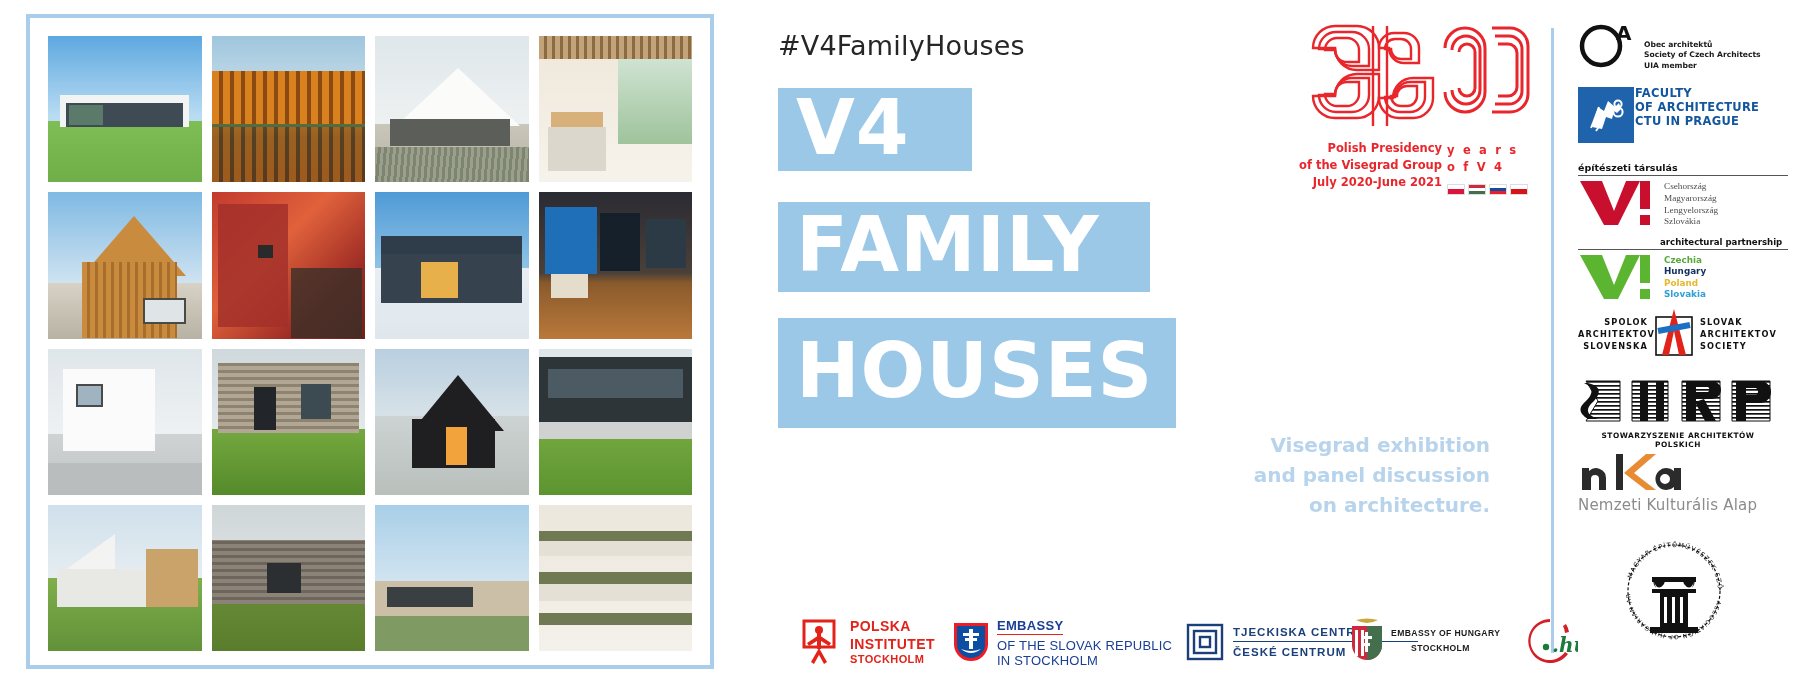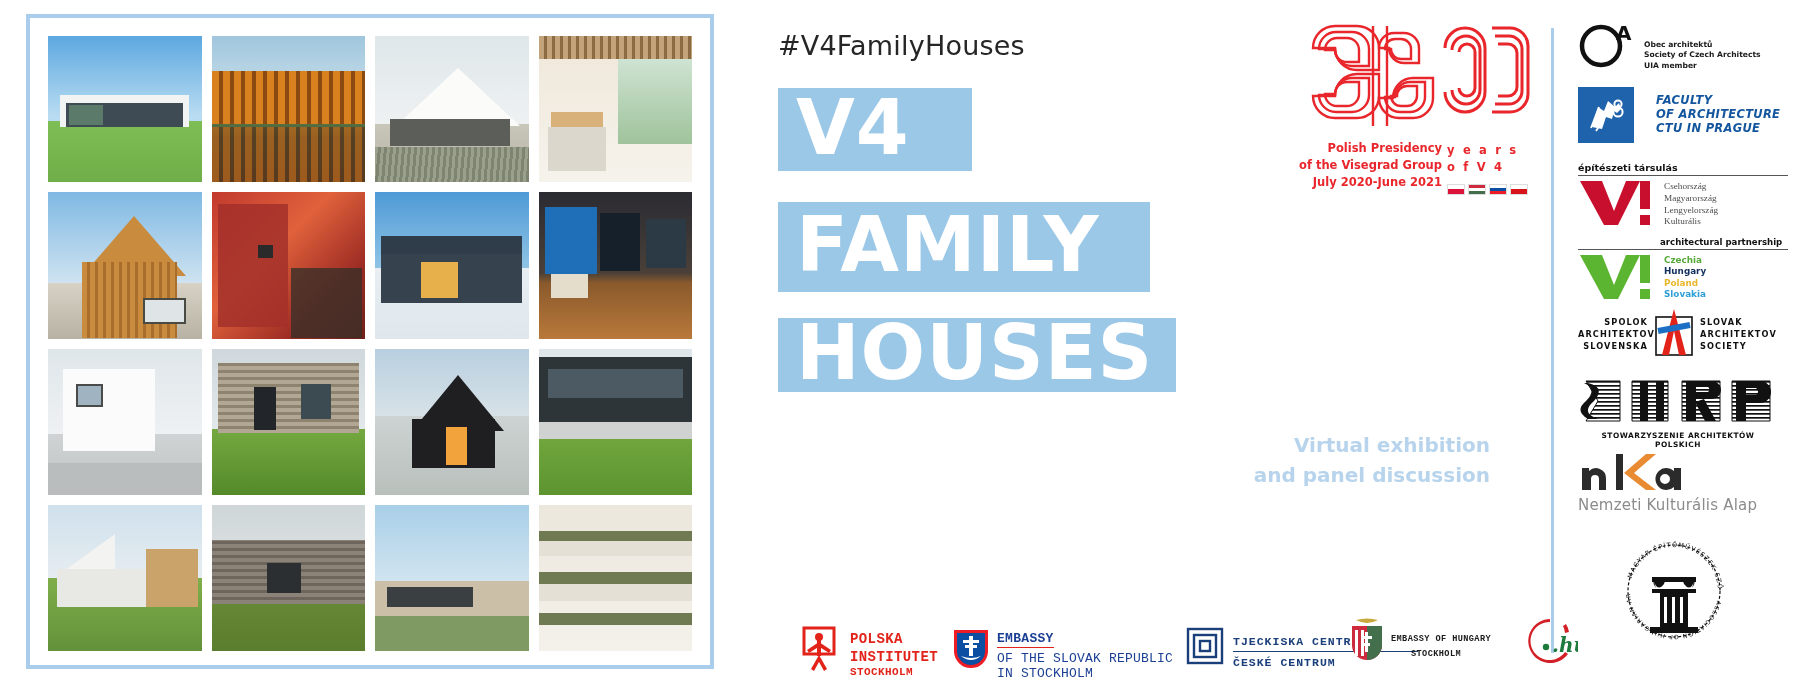--- a/index.html
+++ b/index.html
@@ -41,21 +41,21 @@
   .title-band {
     background: #9cc8e8; color: #ffffff;
     font-weight: 700; font-size: 76px; line-height: 1;
     letter-spacing: 1px;
     display: flex; align-items: center;
     font-family: "DejaVu Sans", sans-serif;
     padding: 14px 18px 18px 18px;
   }
   .band-v4     { position:absolute; left:8px; top:88px;  width:194px; height:83px; }
   .band-family { position:absolute; left:8px; top:202px; width:372px; height:90px; }
-  .band-houses { position:absolute; left:8px; top:318px; width:398px; height:74px; }
+  .band-houses { position:absolute; left:8px; top:318px; width:398px; height:110px; }
 
   .date-box {
     position: absolute; left: 8px; top: 429px;
     width: 287px; height: 66px;
     border: 4px solid #a9cdeb;
     display: flex; align-items: center; justify-content: center;
   }
   .date-text {
     color: #82b5e0; font-weight: 700; font-size: 37px;
     letter-spacing: .5px;
@@ -102,21 +102,21 @@
   .v4h-list { font-size: 9.2px; color: #4d4d4d; line-height: 1.28; font-family:Liberation Serif, serif;}
   .v4a-head { font-size: 8.6px; color: #111; font-weight: 700; font-family:"DejaVu Sans",sans-serif;}
   .v4a-list { font-size: 8.8px; font-weight: 700; line-height: 1.3; font-family:"DejaVu Sans",sans-serif;}
   .sas-text { font-size: 8.2px; color: #111; letter-spacing: 1.1px; line-height: 1.5; font-weight:600; font-family:"DejaVu Sans",sans-serif;}
   .sarp-sub { font-size: 7.4px; color: #111; letter-spacing: .5px; font-weight:600; text-align:center; font-family:"DejaVu Sans",sans-serif;}
   .nka-sub { font-size: 15px; color: #8c8c8c; font-family:"DejaVu Sans",sans-serif; letter-spacing:.2px;}
 
   
   .partners { position: absolute; left: 800px; top: 612px; width: 740px; height: 62px; }
   .p-item { position: absolute; display: flex; align-items: center; }
-  .pi-txt { font-family:Liberation Mono, monospace;margin-top:13px; }
+  .pi-txt { font-family:Liberation Sans, sans-serif; }
 </style>
 </head>
 <body>
 
 <div class="mosaic-frame">
   <div class="mosaic-grid">
 
     <div class="photo">
       <div class="ph-layer" style="background:linear-gradient(#5da8e0,#b9dcf2 55%,#b9dcf2 58%,#7fbe55 58%,#6fae48);"></div>
       <div class="blk" style="left:8%;top:40%;width:84%;height:22%;background:#f2f3f3;"></div>
@@ -237,22 +237,23 @@
 <div class="center">
 
   <div class="hashtag">#V4FamilyHouses</div>
 
   <div class="title-band band-v4">V4</div>
   <div class="title-band band-family">FAMILY</div>
   <div class="title-band band-houses">HOUSES</div>
 
 
   <div class="subtitle">
-    <div>Virtual exhibition</div>
+    <div>Visegrad exhibition</div>
     <div>and panel discussion</div>
+    <div>on architecture.</div>
   </div>
 </div>
 
 <div class="v30">
   <svg width="235" height="122" viewBox="0 0 235 122">
     <g fill="none" stroke="#e8262b" stroke-width="2.4">
       <path d="M18 30 a22 22 0 0 1 22-22 h22 a22 22 0 0 1 22 22 v22 h-22 a22 22 0 0 1 -22-22 z"></path>
       <path d="M24 31 a17 17 0 0 1 17-17 h16 a17 17 0 0 1 17 17 v17 h-17 a17 17 0 0 1 -17-17 z"></path>
       <path d="M30 32 a12 12 0 0 1 12-12 h10 a12 12 0 0 1 12 12 v12 h-12 a12 12 0 0 1 -12-12 z"></path>
       <path d="M84 30 a15 15 0 0 1 15-15 h10 a15 15 0 0 1 15 15 v15 h-15 a15 15 0 0 1 -15-15 z"></path>
@@ -306,21 +307,21 @@
       </svg>
       <div class="oa-text" style="padding-top:20px;">
         <div>Obec architektů</div>
         <div>Society of Czech Architects</div>
         <div>UIA member</div>
       </div>
     </div>
   </div>
 
   <div class="logo-slot" style="top:75px;">
-    <div style="display:flex;align-items:center;gap:22px;font-style:italic;">
+    <div style="display:flex;gap:1px;">
       <div style="width:56px;height:56px;background:#1f63ad;position:relative;">
         <svg width="56" height="56" viewBox="0 0 56 56">
           <g fill="#fff">
             <path d="M14 40 l6-20 6 4 4-10 7 6 4-4 2 6 -4 4 -3 -2 -2 8 -6 -2 -4 12z"></path>
             <circle cx="40" cy="17" r="3.6" fill="none" stroke="#fff" stroke-width="2"></circle>
             <circle cx="40" cy="25" r="4.6" fill="none" stroke="#fff" stroke-width="2"></circle>
             <path d="M12 42 l6 2 M16 30 l-4 10"></path>
           </g>
           <g stroke="#fff" stroke-width="1.8" fill="none">
             <path d="M13 41 l8-21"></path>
@@ -342,21 +343,21 @@
     <div style="display:flex;gap:8px;margin-top:3px;">
       <svg width="78" height="48" viewBox="0 0 78 48">
         <path d="M2 2 h22 l12 30 l12 -30 h14 l-22 44 h-14 z" fill="#c8102e"></path>
         <rect x="62" y="2" width="10" height="28" fill="#c8102e"></rect>
         <rect x="62" y="36" width="10" height="10" fill="#c8102e"></rect>
       </svg>
       <div class="v4h-list" style="padding-top:2px;">
         <div>Csehország</div>
         <div>Magyarország</div>
         <div>Lengyelország</div>
-        <div>Kulturális</div>
+        <div>Szlovákia</div>
       </div>
     </div>
   </div>
 
   <div class="logo-slot" style="top:225px;">
     <div class="v4a-head" style="margin-left:82px;">architectural partnership</div>
     <div style="border-top:1.6px solid #555;margin-top:2px;"></div>
     <div style="display:flex;gap:8px;margin-top:3px;">
       <svg width="78" height="48" viewBox="0 0 78 48">
         <path d="M2 2 h22 l12 30 l12 -30 h14 l-22 44 h-14 z" fill="#5cb531"></path>

